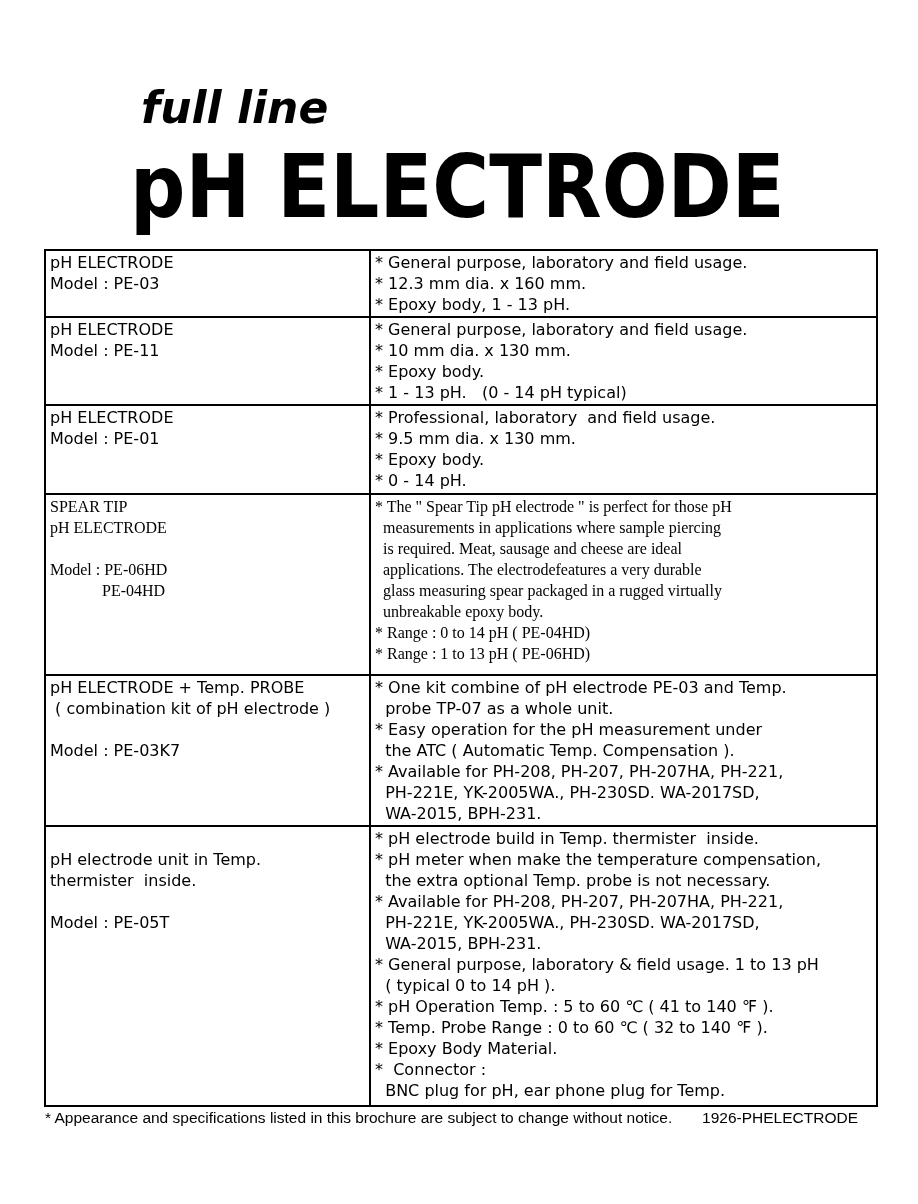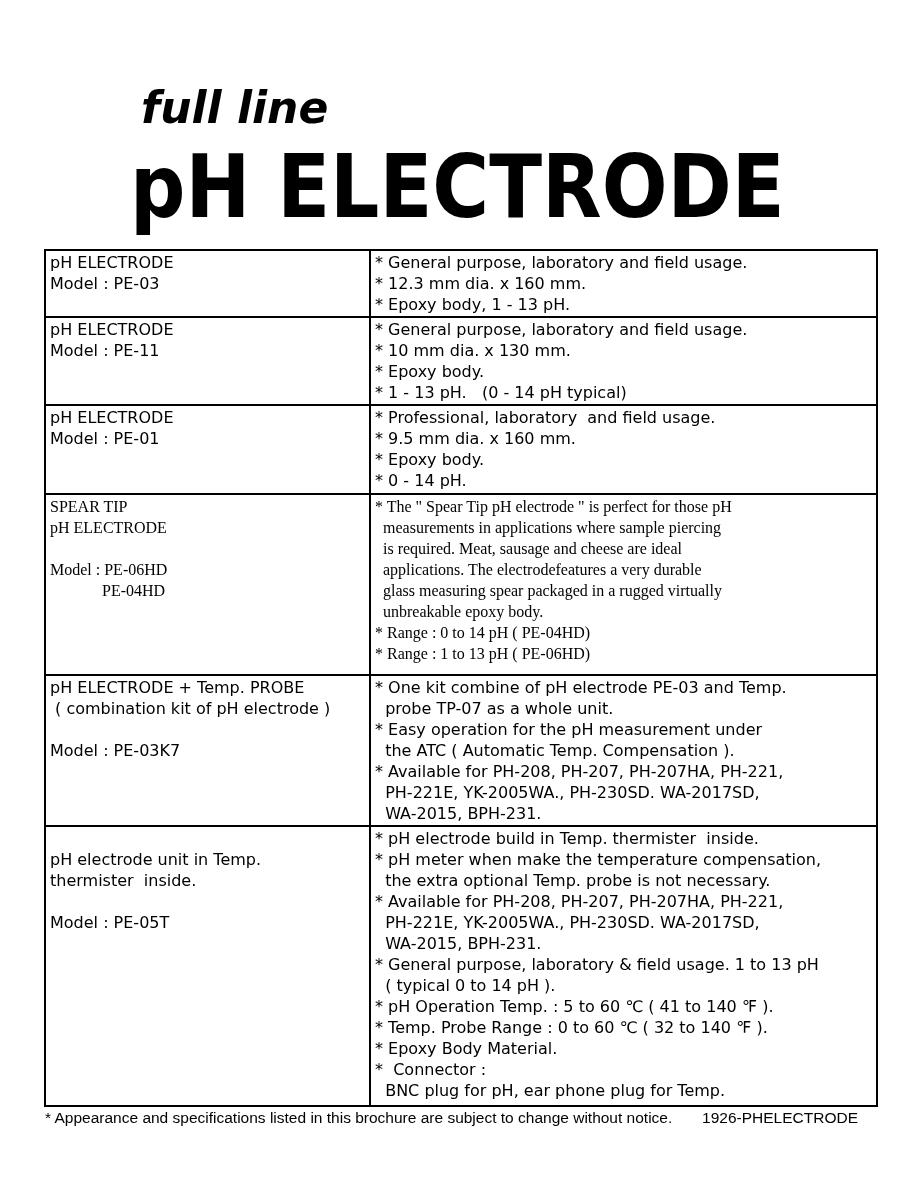--- a/index.html
+++ b/index.html
@@ -103,21 +103,21 @@
 Model : PE-11</td>
         <td class="spec-cell">* General purpose, laboratory and field usage.
 * 10 mm dia. x 130 mm.
 * Epoxy body.
 * 1 - 13 pH.   (0 - 14 pH typical)</td>
       </tr>
       <tr class="r3">
         <td class="model-cell">pH ELECTRODE
 Model : PE-01</td>
         <td class="spec-cell">* Professional, laboratory  and field usage.
-* 9.5 mm dia. x 160 mm.
+* 9.5 mm dia. x 130 mm.
 * Epoxy body.
 * 0 - 14 pH.</td>
       </tr>
       <tr class="r4">
         <td class="model-cell">SPEAR TIP
 pH ELECTRODE
 
 Model : PE-06HD
              PE-04HD</td>
         <td class="spec-cell">* The " Spear Tip pH electrode " is perfect for those pH

